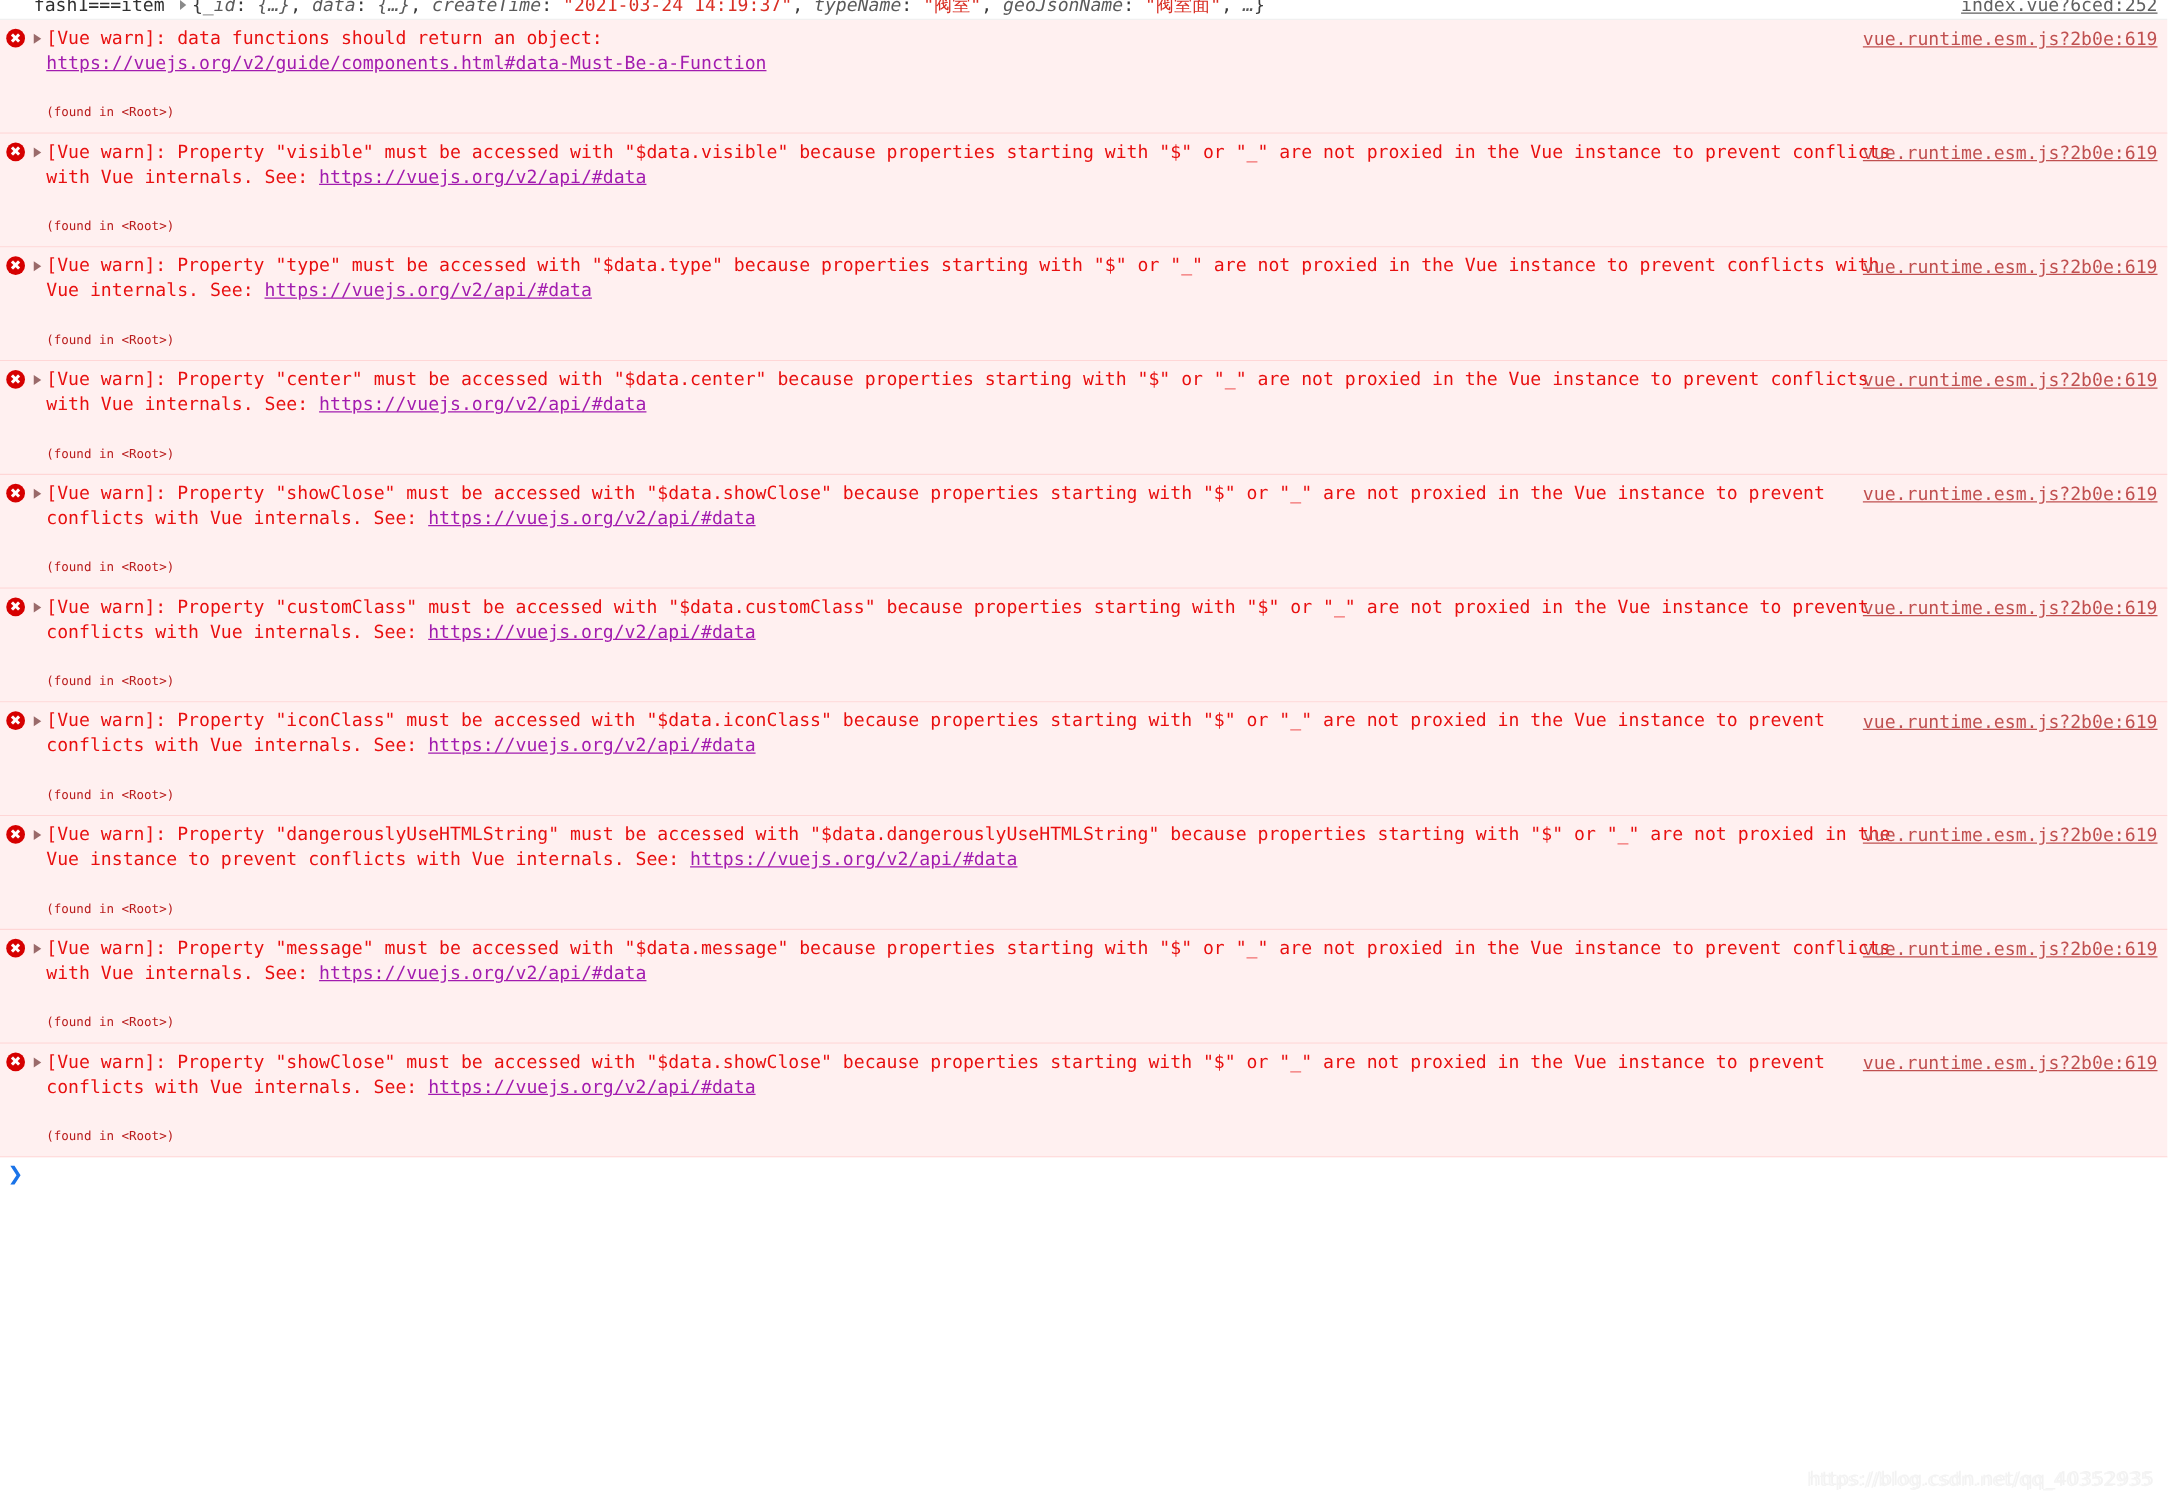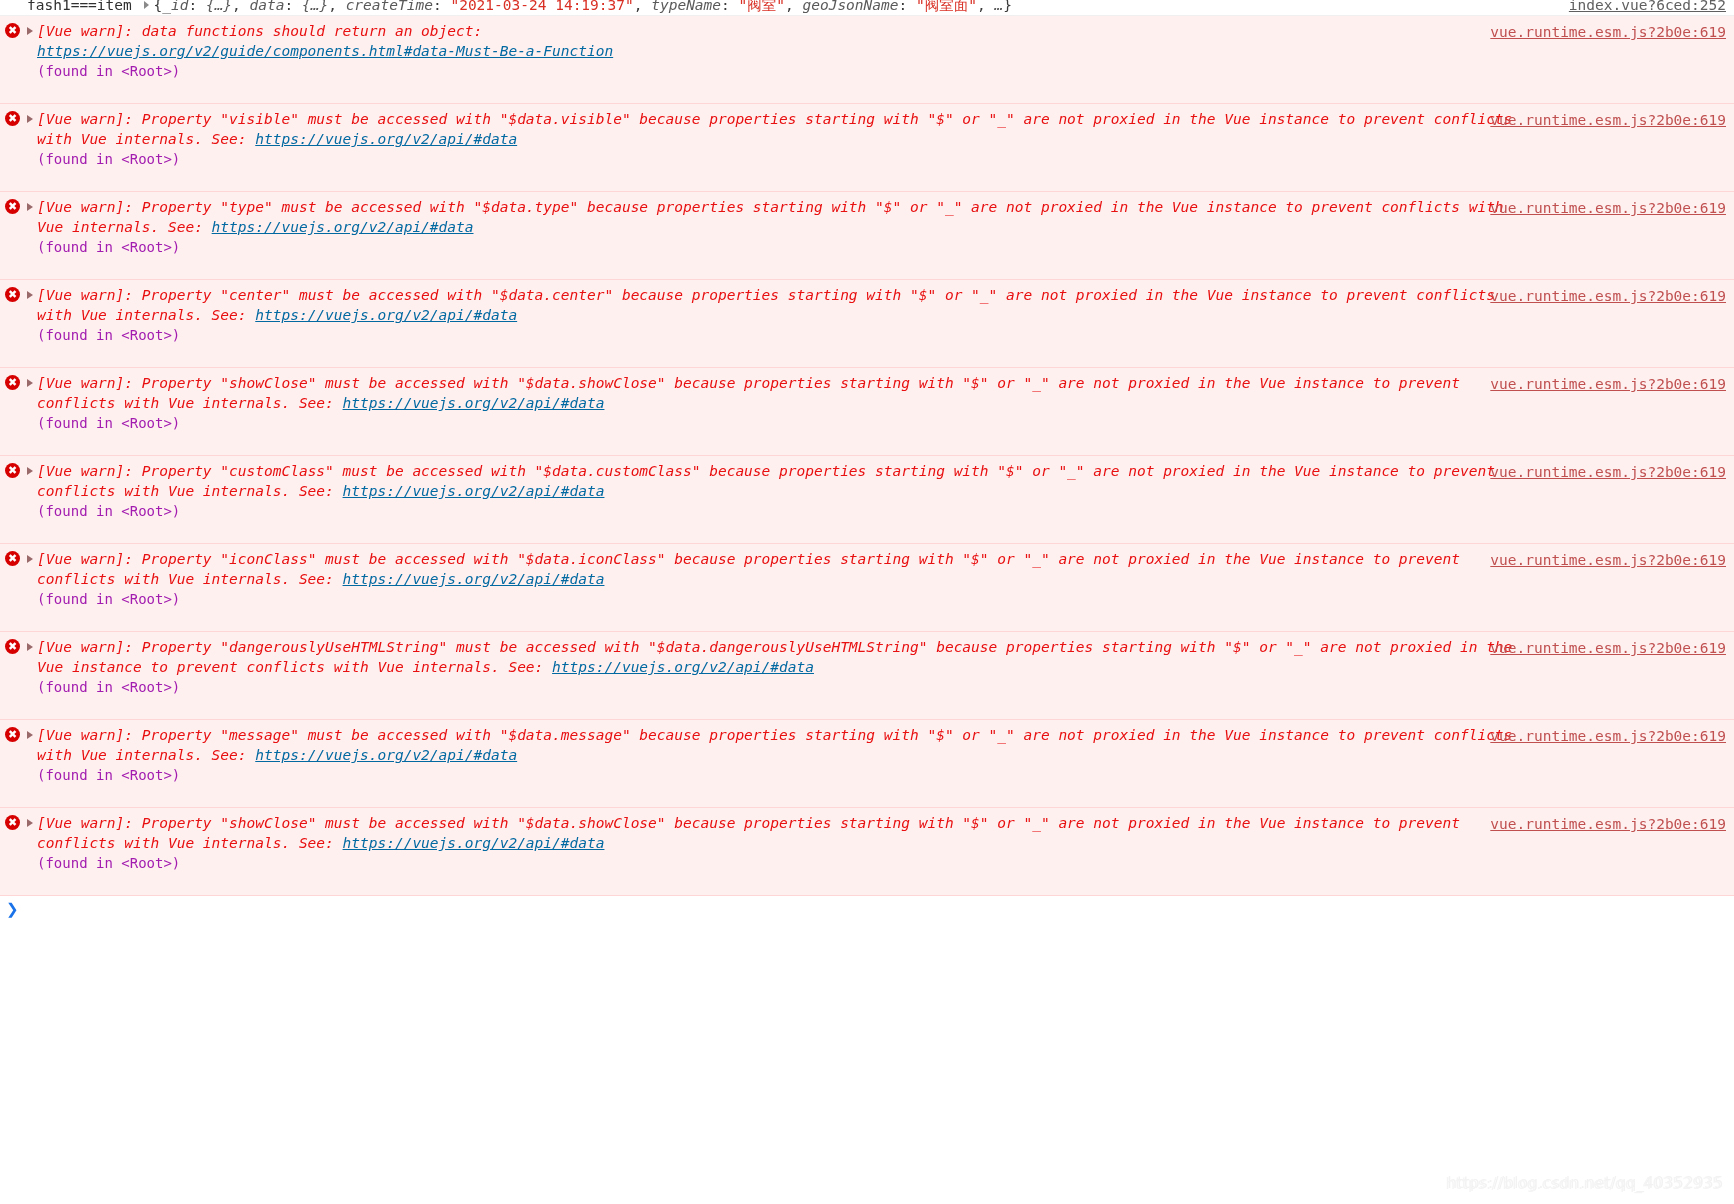--- a/index.html
+++ b/index.html
@@ -93,32 +93,32 @@
     cursor: pointer;
   }
   .msg .body {
     margin-left: 37px;
     margin-right: 200px;
     font-size: 14.5px;
     line-height: 20px;
     color: #e81010;
     white-space: pre-wrap;
     word-break: normal;
-    font-style: italic;
   }
   .msg .body a.vlink {
-    color: #0369a1;
+    color: #a21caf;
     text-decoration: underline;
     cursor: pointer;
   }
   .msg .found {
     margin-left: 37px;
-    font-size: 14px;
+    margin-top: 20px;
+    font-size: 10px;
     line-height: 20px;
-    color: #a21caf;
+    color: #b91c1c;
   }
   .msg .src {
     position: absolute;
     right: 8px;
     top: 6px;
     font-size: 14.5px;
     line-height: 20px;
     color: #c05050;
     text-decoration: underline;
     cursor: pointer;

